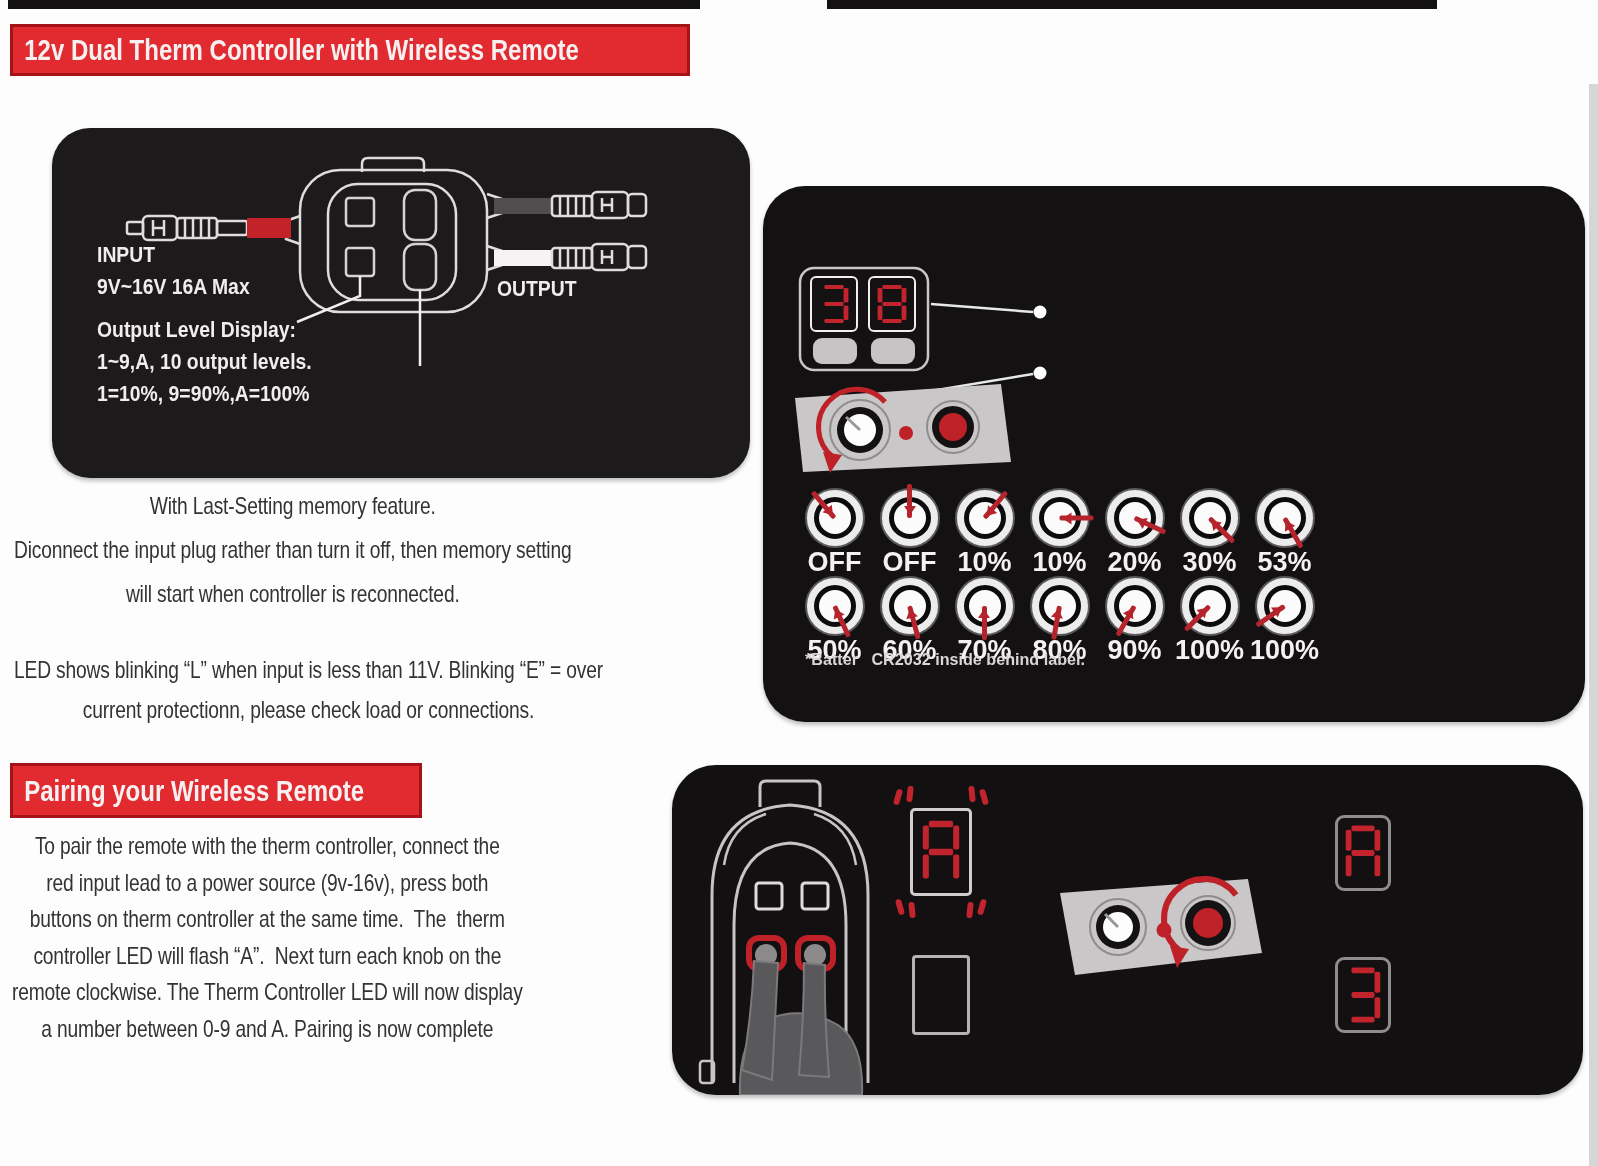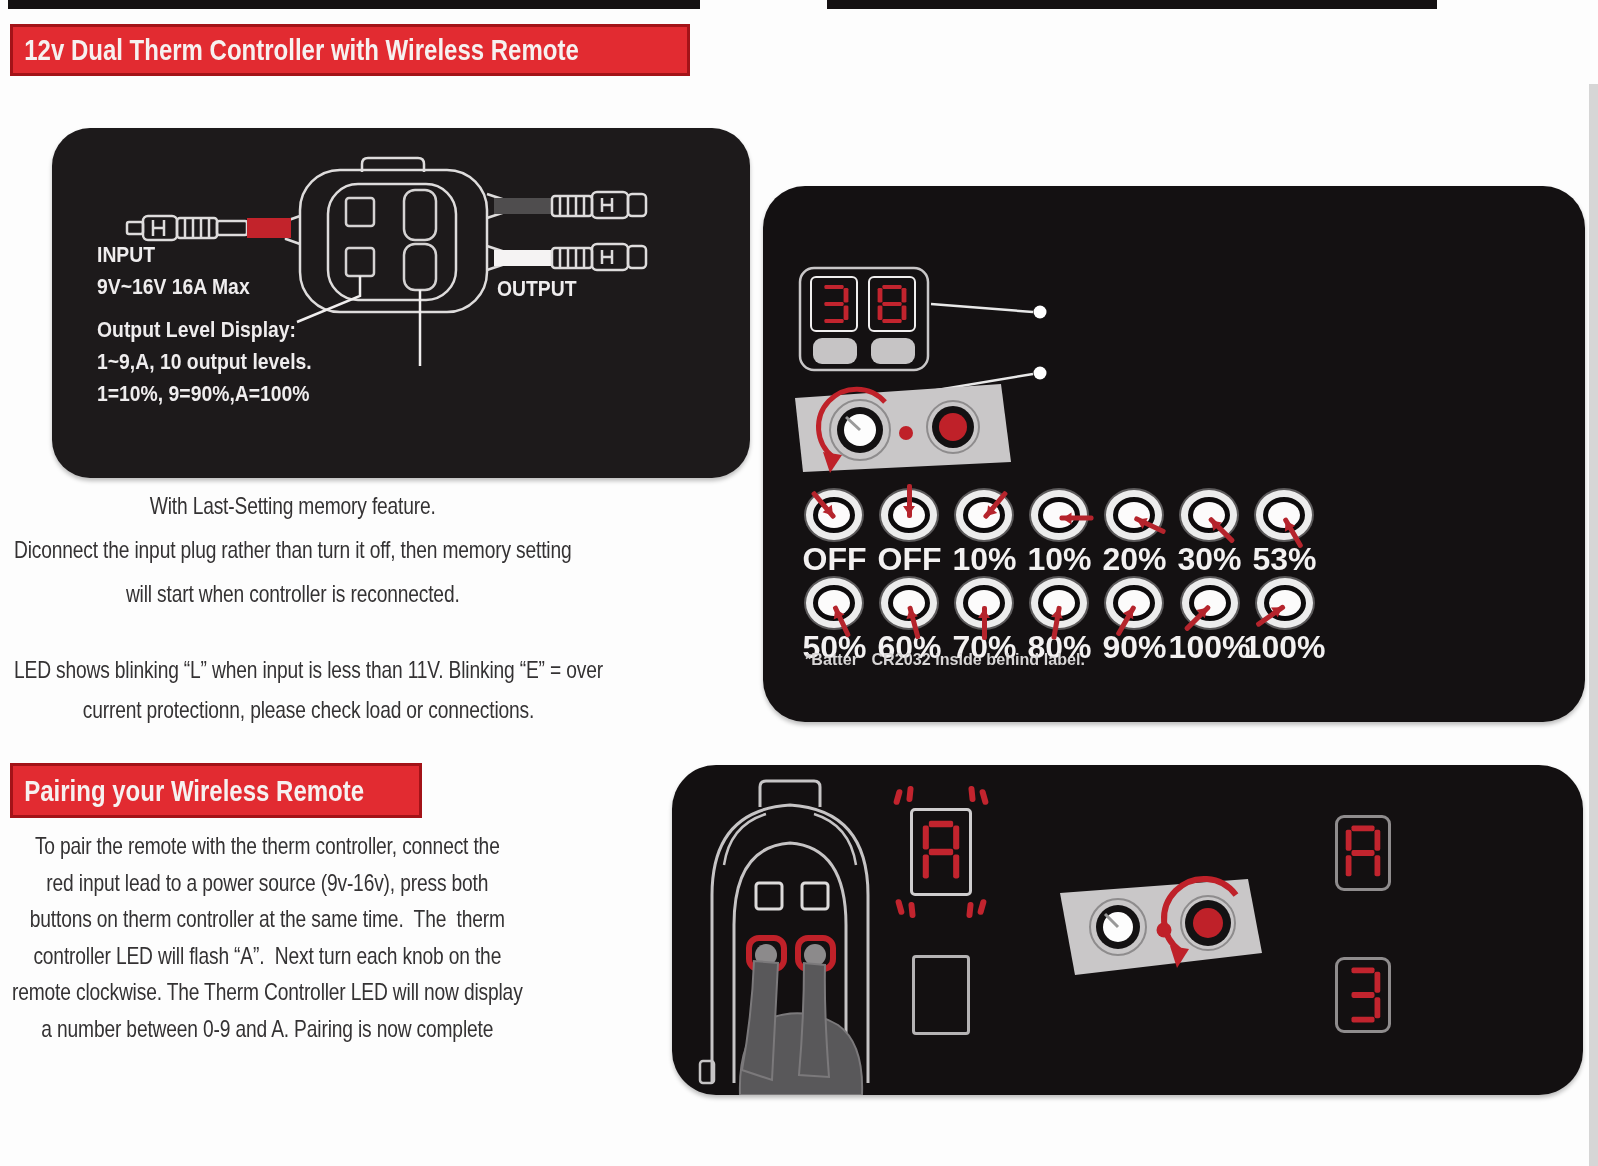--- a/index.html
+++ b/index.html
@@ -36,21 +36,21 @@
   .knob-grid{position:absolute;}
   .knob-row{display:grid;grid-template-columns:repeat(7,75px);justify-items:center;}
   .knob-cell{display:flex;flex-direction:column;align-items:center;height:88px;}
   .knob{position:relative;width:56px;height:56px;box-sizing:border-box;border:7px solid #ececec;
         border-radius:50%;background:#0d0b0c;box-shadow:0 0 0 2px #5c5a5b;}
   .knob::before{content:'';position:absolute;inset:5px;background:#fcfbfb;border-radius:50%;}
   .pointer{position:absolute;left:18.5px;top:-13px;width:5px;height:34px;background:#b5242c;
         transform-origin:2.5px 34px;border-radius:2px;z-index:2;}
   .pointer::after{content:'';position:absolute;bottom:-3px;left:-3.5px;width:0;height:0;
         border:6px solid transparent;border-top:9px solid #b5242c;}
-  .knob-label{margin-top:1px;font-size:32px;font-weight:bold;color:#f3f1f1;white-space:pre;}
+  .knob-label{margin-top:1px;font-size:27px;font-weight:bold;color:#f3f1f1;white-space:pre;}
   .battery-note{position:absolute;font-size:17px;font-weight:bold;color:#d8d6d6;white-space:pre;
         transform:scaleX(0.95);transform-origin:left top;}
 </style>
 </head>
 <body>
 
 <div class="page">
 
   <div class="topbar" style="left:8px;width:692px;"></div>
   <div class="topbar" style="left:827px;width:610px;"></div>

